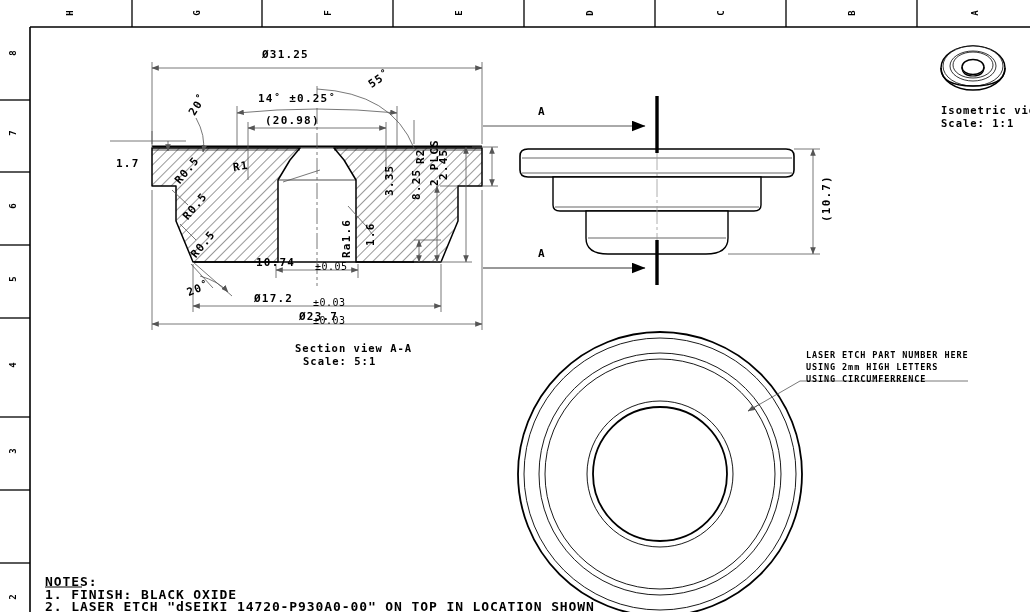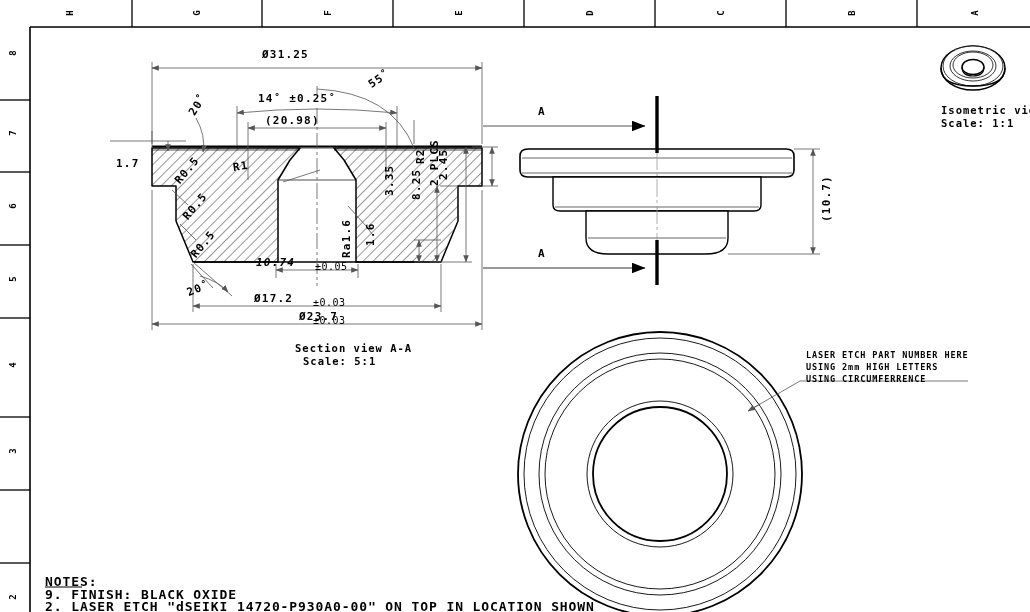--- a/index.html
+++ b/index.html
@@ -253,21 +253,21 @@
   <div class="lbl dimtxt" style="left:180px;top:214px;transform:rotate(-50deg);transform-origin:0 0;">R0.5</div>
   <div class="lbl dimtxt" style="left:188px;top:252px;transform:rotate(-50deg);transform-origin:0 0;">R0.5</div>
 
   <div class="lbl dimtxt rot90" style="left:340px;top:258px;">Ra1.6</div>
 
   <div class="lbl dimtxt rot90" style="left:437px;top:180px;">2.45</div>
   <div class="lbl dimtxt rot90" style="left:410px;top:200px;">8.25</div>
   <div class="lbl dimtxt rot90" style="left:383px;top:196px;">3.35</div>
   <div class="lbl dimtxt rot90" style="left:364px;top:246px;">1.6</div>
 
-  <div class="lbl dimtxt" style="left:256px;top:256px;font-style:italic;">10.74</div>
+  <div class="lbl dimtxt" style="left:256px;top:256px;">10.74</div>
   <div class="lbl dimtxt-s" style="left:315px;top:261px;">±0.05</div>
 
   <div class="lbl dimtxt" style="left:254px;top:292px;">Ø17.2</div>
   <div class="lbl dimtxt-s" style="left:313px;top:297px;">±0.03</div>
 
   <div class="lbl dimtxt" style="left:254px;top:310px;margin-left:45px;">Ø23.7</div>
   <div class="lbl dimtxt-s" style="left:313px;top:315px;">±0.03</div>
 
   <div class="lbl viewttl" style="left:295px;top:342px;">Section view A-A</div>
   <div class="lbl viewttl" style="left:303px;top:355px;">Scale:  5:1</div>
@@ -277,16 +277,16 @@
   <div class="lbl dimtxt rot90" style="left:820px;top:222px;">(10.7)</div>
 
   <div class="lbl viewttl" style="left:941px;top:104px;">Isometric view</div>
   <div class="lbl viewttl" style="left:941px;top:117px;">Scale:  1:1</div>
 
   <div class="lbl calltxt" style="left:806px;top:350px;">LASER ETCH PART NUMBER HERE</div>
   <div class="lbl calltxt" style="left:806px;top:362px;">USING 2mm HIGH LETTERS</div>
   <div class="lbl calltxt" style="left:806px;top:374px;">USING CIRCUMFERRENCE</div>
 
   <div class="lbl notetxt" style="left:45px;top:576px;font-weight:bold;">NOTES:</div>
-  <div class="lbl notetxt" style="left:45px;top:589px;">9. FINISH: BLACK OXIDE</div>
+  <div class="lbl notetxt" style="left:45px;top:589px;">1. FINISH: BLACK OXIDE</div>
   <div class="lbl notetxt" style="left:45px;top:601px;">2. LASER ETCH "dSEIKI 14720-P930A0-00" ON TOP IN LOCATION SHOWN</div>
 
 </div>
 
 </body></html>

